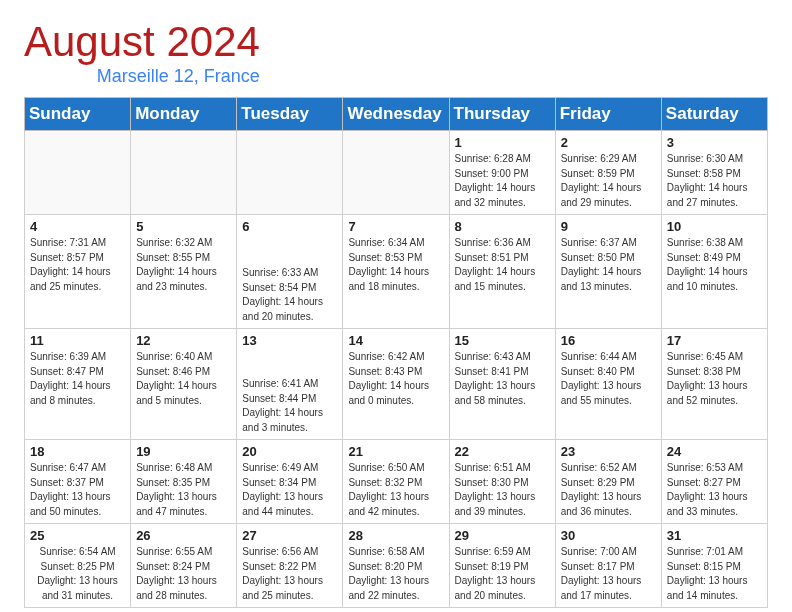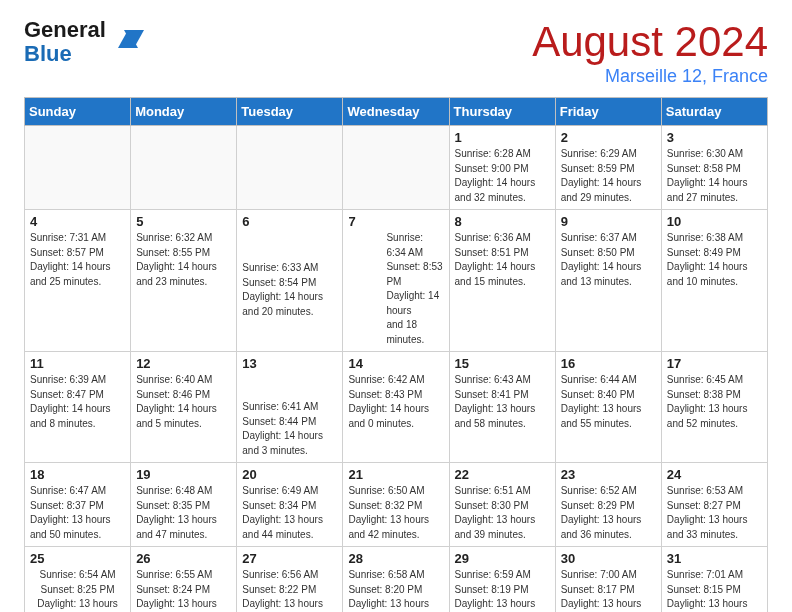--- a/index.html
+++ b/index.html
@@ -6,47 +6,33 @@
     body { font-family: Arial, sans-serif; background: #fff; width: 792px; min-height: 612px; }
     .header { display: flex; justify-content: space-between; align-items: flex-start; padding: 18px 24px 10px 24px; }
     .logo { display: flex; align-items: center; }
     .logo-text { font-size: 22px; font-weight: bold; color: #1a1a1a; line-height: 1.1; }
     .logo-text .general { color: #1a1a1a; }
     .logo-text .blue { color: #1a6bb5; }
     .title-block { text-align: right; }
     .month-title { font-size: 42px; color: #b91c1c; font-weight: normal; }
     .location-title { font-size: 18px; color: #3b82f6; font-weight: normal; }
     .calendar { width: 100%; border-collapse: collapse; margin: 0 12px; width: calc(100% - 24px); margin-left: 12px; }
-    .calendar th { background: #2175c7; color: #fff; font-size: 13px; font-weight: bold; padding: 6px 4px; border: 1px solid #c0c0c0; text-align: left; }
+    .calendar th { background: #2175c7; color: #fff; font-size: 17px; font-weight: bold; padding: 6px 4px; border: 1px solid #c0c0c0; text-align: left; }
     .calendar td { vertical-align: top; border: 1px solid #d0d0d0; padding: 4px 5px; font-size: 10.5px; color: #222; background: #fff; min-height: 75px; width: 14.28%; }
     .calendar td.empty { background: #f9f9f9; }
     .day-num { font-size: 13px; font-weight: bold; display: block; margin-bottom: 2px; }
     .day-info { font-size: 10px; color: #333; line-height: 1.45; }
     .footer { display: flex; align-items: center; padding: 8px 14px; font-size: 12px; color: #555; justify-content: space-between; }
     .footer-box { width: 18px; height: 12px; background: #fff; border: 1px solid #aaa; display: inline-block; margin-right: 6px; }
     .calendar-wrap { padding: 0 12px 8px 12px; }
   </style>
 </head>
 <body>
 
 <div class="header">
-  <div class="logo">
-    <div>
-      <div style="display:flex;align-items:center;">
-        <span class="logo-text">
-          <span class="general">General</span><br>
-          <span class="blue">Blue</span>
-        </span>
-        <svg width="36" height="36" viewBox="0 0 36 36" style="margin-left:4px;margin-top:-8px;">
-          <polygon points="8,28 18,10 28,28" fill="#2175c7"></polygon>
-          <polygon points="18,10 28,28 38,10" fill="#2175c7" transform="translate(-4,0)"></polygon>
-        </svg>
-      </div>
-    </div>
-  </div>
   <div class="title-block">
     <div class="month-title">August 2024</div>
     <div class="location-title">Marseille 12, France</div>
   </div>
 </div>
 
 <div class="calendar-wrap">
   <table class="calendar">
     <thead>
       <tr id="dow-row">
@@ -104,21 +90,21 @@
           </td>
           <td>
             <span class="day-num">6</span>
             <div class="day-info" style="white-space: pre-line; margin-top: 32px;">Sunrise: 6:33 AM
 Sunset: 8:54 PM
 Daylight: 14 hours
 and 20 minutes.</div>
           </td>
           <td>
             <span class="day-num">7</span>
-            <div class="day-info" style="white-space: pre-line; margin-left: 38px;">Sunrise: 6:34 AM
+            <div class="day-info" style="white-space: pre-line;">Sunrise: 6:34 AM
 Sunset: 8:53 PM
 Daylight: 14 hours
 and 18 minutes.</div>
           </td>
           <td>
             <span class="day-num">8</span>
             <div class="day-info" style="white-space: pre-line;">Sunrise: 6:36 AM
 Sunset: 8:51 PM
 Daylight: 14 hours
 and 15 minutes.</div>

